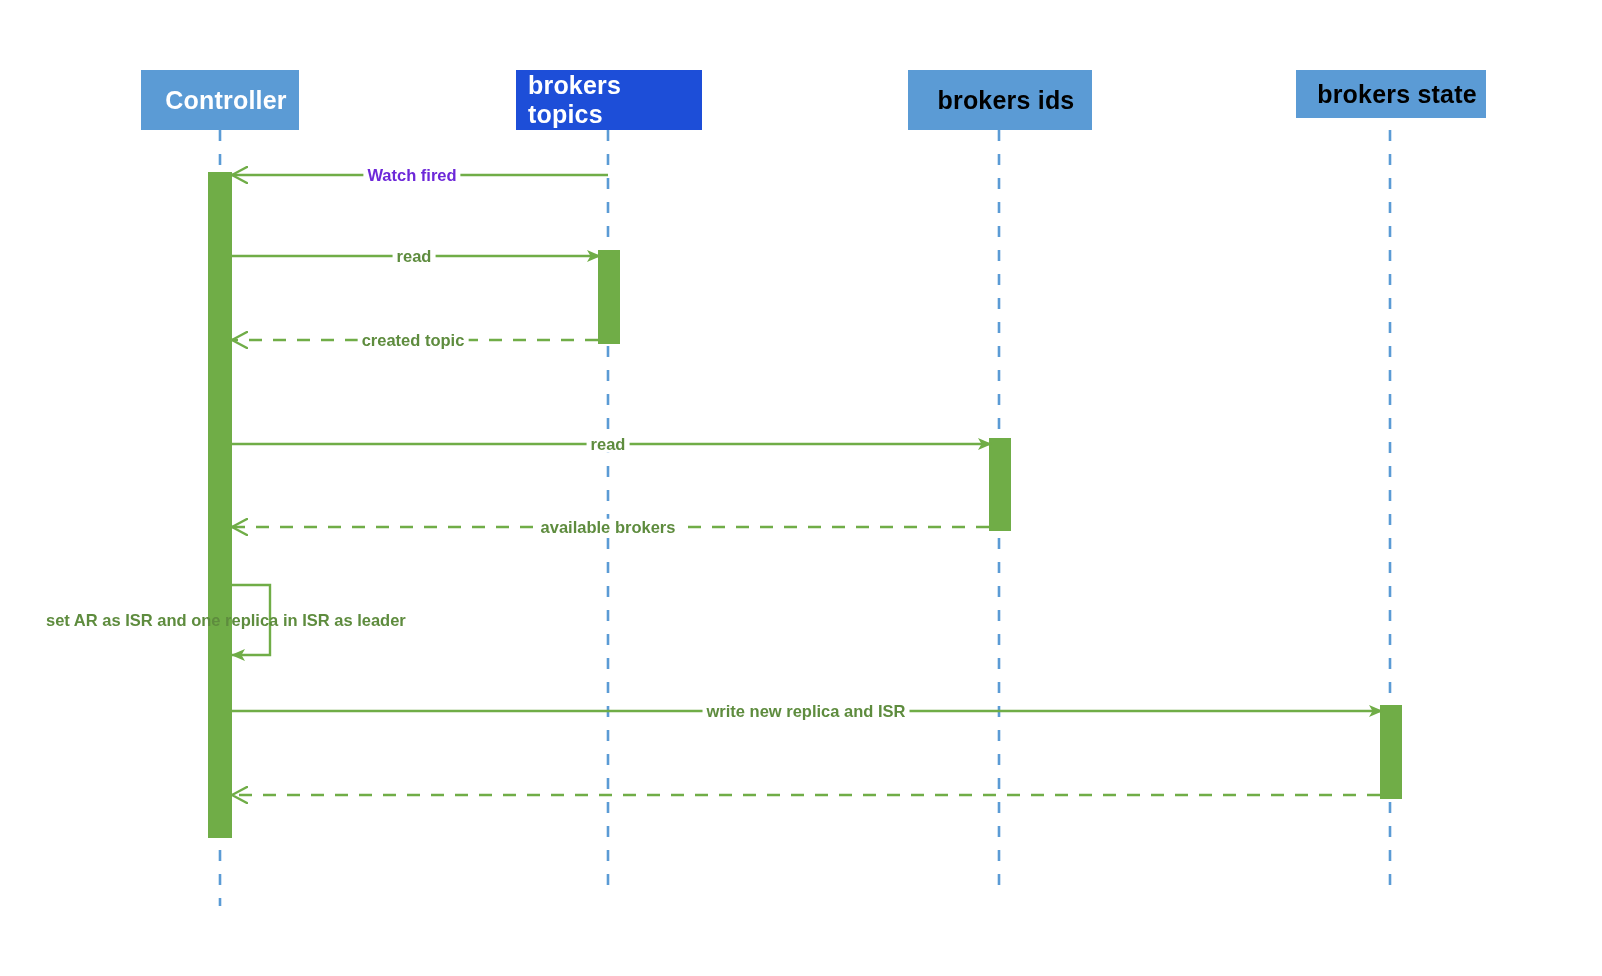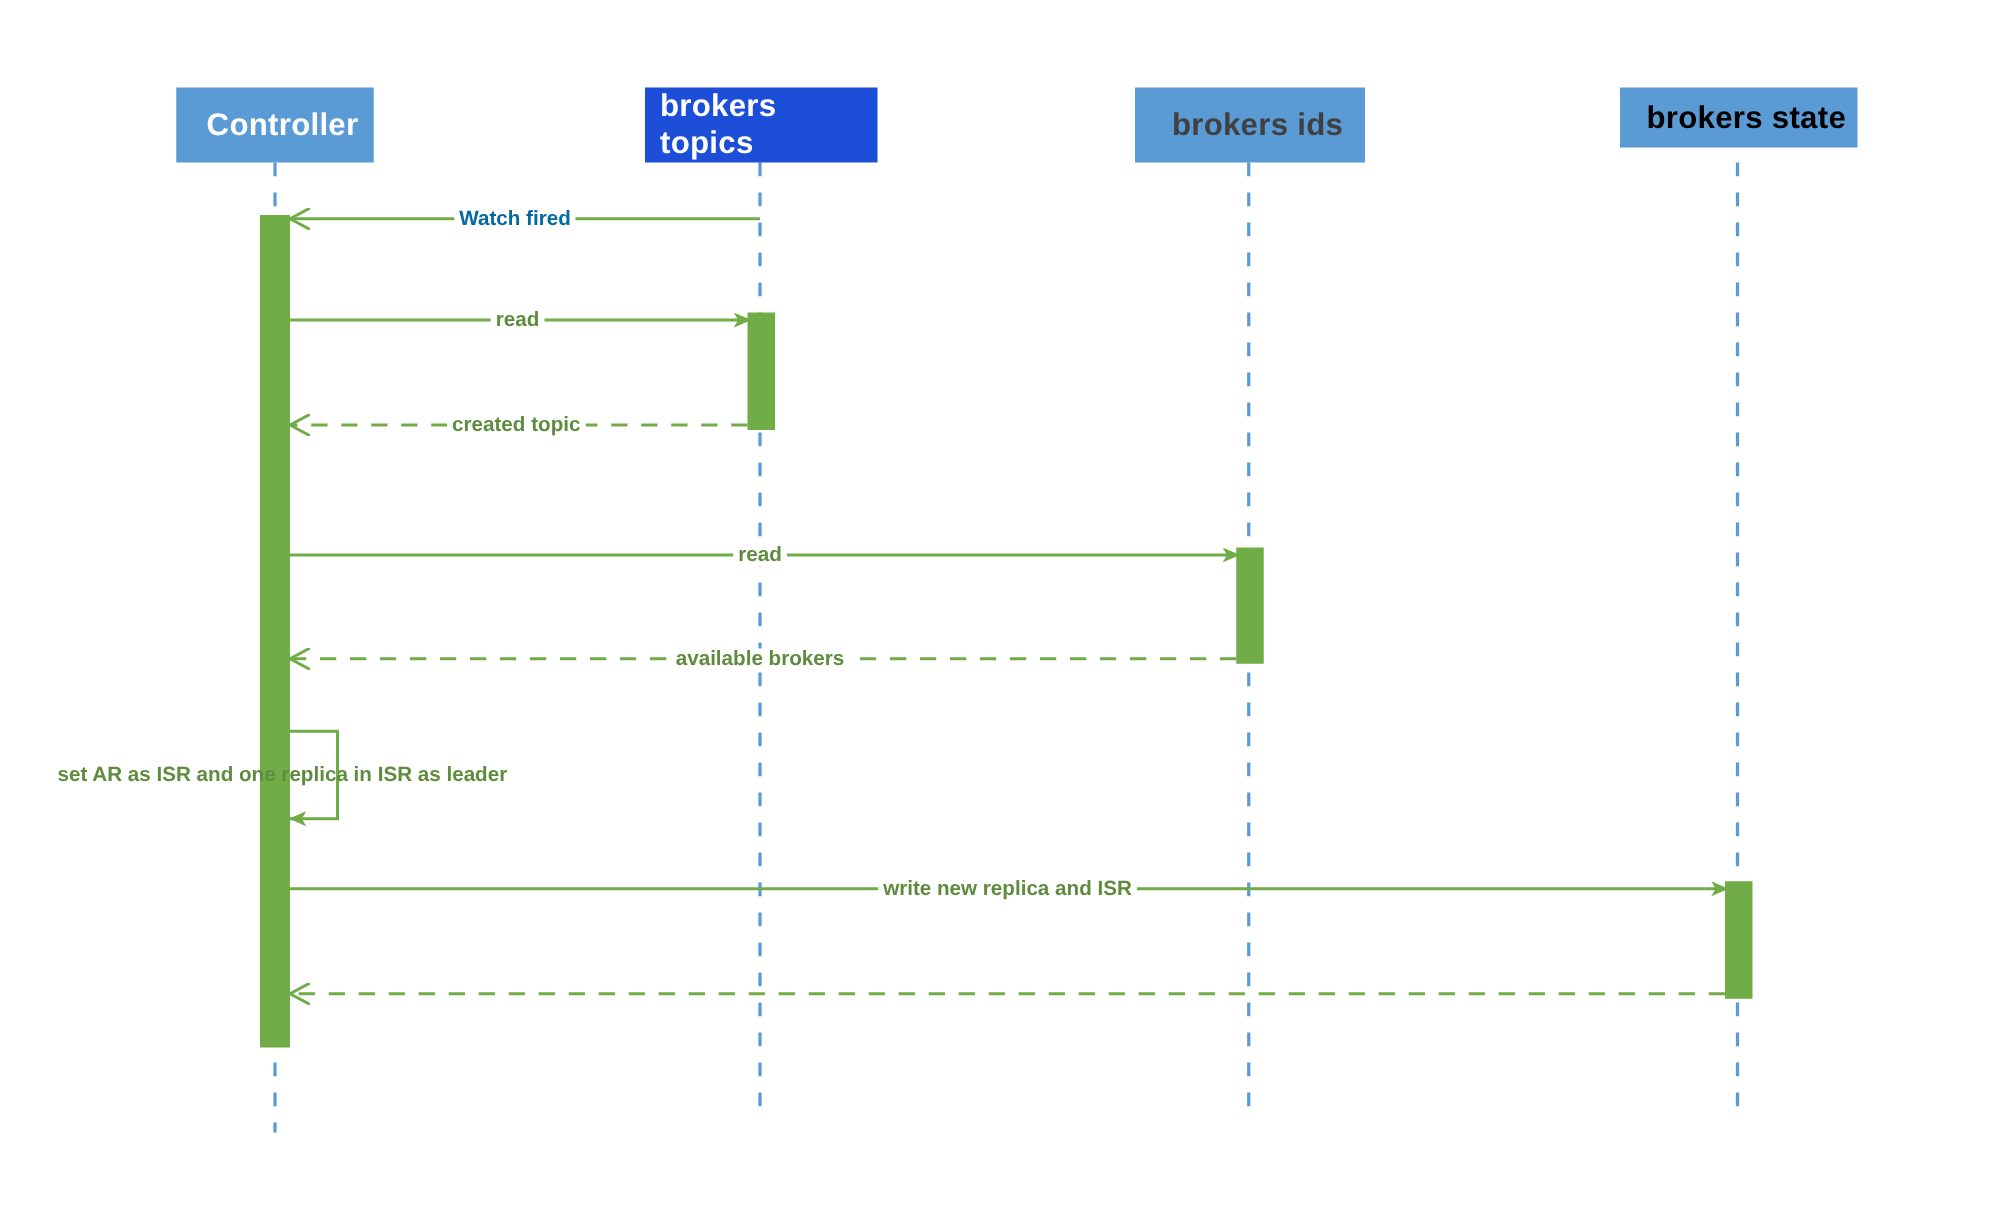--- a/index.html
+++ b/index.html
@@ -95,29 +95,29 @@
       </g>
   </svg>
 
   <div id="participants-layer">
       <div class="participant-box" style="left: 141px; top: 70px; width: 158px; height: 60px; background: rgb(91, 155, 213); color: rgb(255, 255, 255);">
         <span>Controller</span>
       </div>
       <div class="participant-box" style="left: 516px; top: 70px; width: 186px; height: 60px; background: #1d4ed8; color: rgb(255, 255, 255);">
         <span>brokers topics</span>
       </div>
-      <div class="participant-box" style="left: 908px; top: 70px; width: 184px; height: 60px; background: rgb(91, 155, 213); color: #404040;">
+      <div class="participant-box" style="left: 908px; top: 70px; width: 184px; height: 60px; background: rgb(91, 155, 213); color: #000000;">
         <span>brokers ids</span>
       </div>
       <div class="participant-box" style="left: 1296px; top: 70px; width: 190px; height: 48px; background: rgb(91, 155, 213); color: #000000;">
         <span>brokers state</span>
       </div>
     </div>
   <div id="labels-layer">
-      <div class="msg-label" style="left: 412px; top: 175px; color: #0369a1;">Watch fired</div>
+      <div class="msg-label" style="left: 412px; top: 175px; color: #6d28d9;">Watch fired</div>
       <div class="msg-label" style="left: 414px; top: 256px; color: rgb(94, 140, 62);">read</div>
       <div class="msg-label" style="left: 413px; top: 340px; color: rgb(94, 140, 62);">created topic</div>
       <div class="msg-label" style="left: 608px; top: 444px; color: rgb(94, 140, 62);">read</div>
       <div class="msg-label" style="left: 608px; top: 527px; color: rgb(94, 140, 62);">available brokers</div>
       <div class="msg-label" style="left: 806px; top: 711px; color: rgb(94, 140, 62);">write new replica and ISR</div>
       <div class="msg-label left-anchored" style="left: 42px; top: 620px; color: rgb(94, 140, 62); background: transparent; text-align: center;">set AR as ISR and one replica in ISR as leader</div>
     </div>
 
 </div>
 

